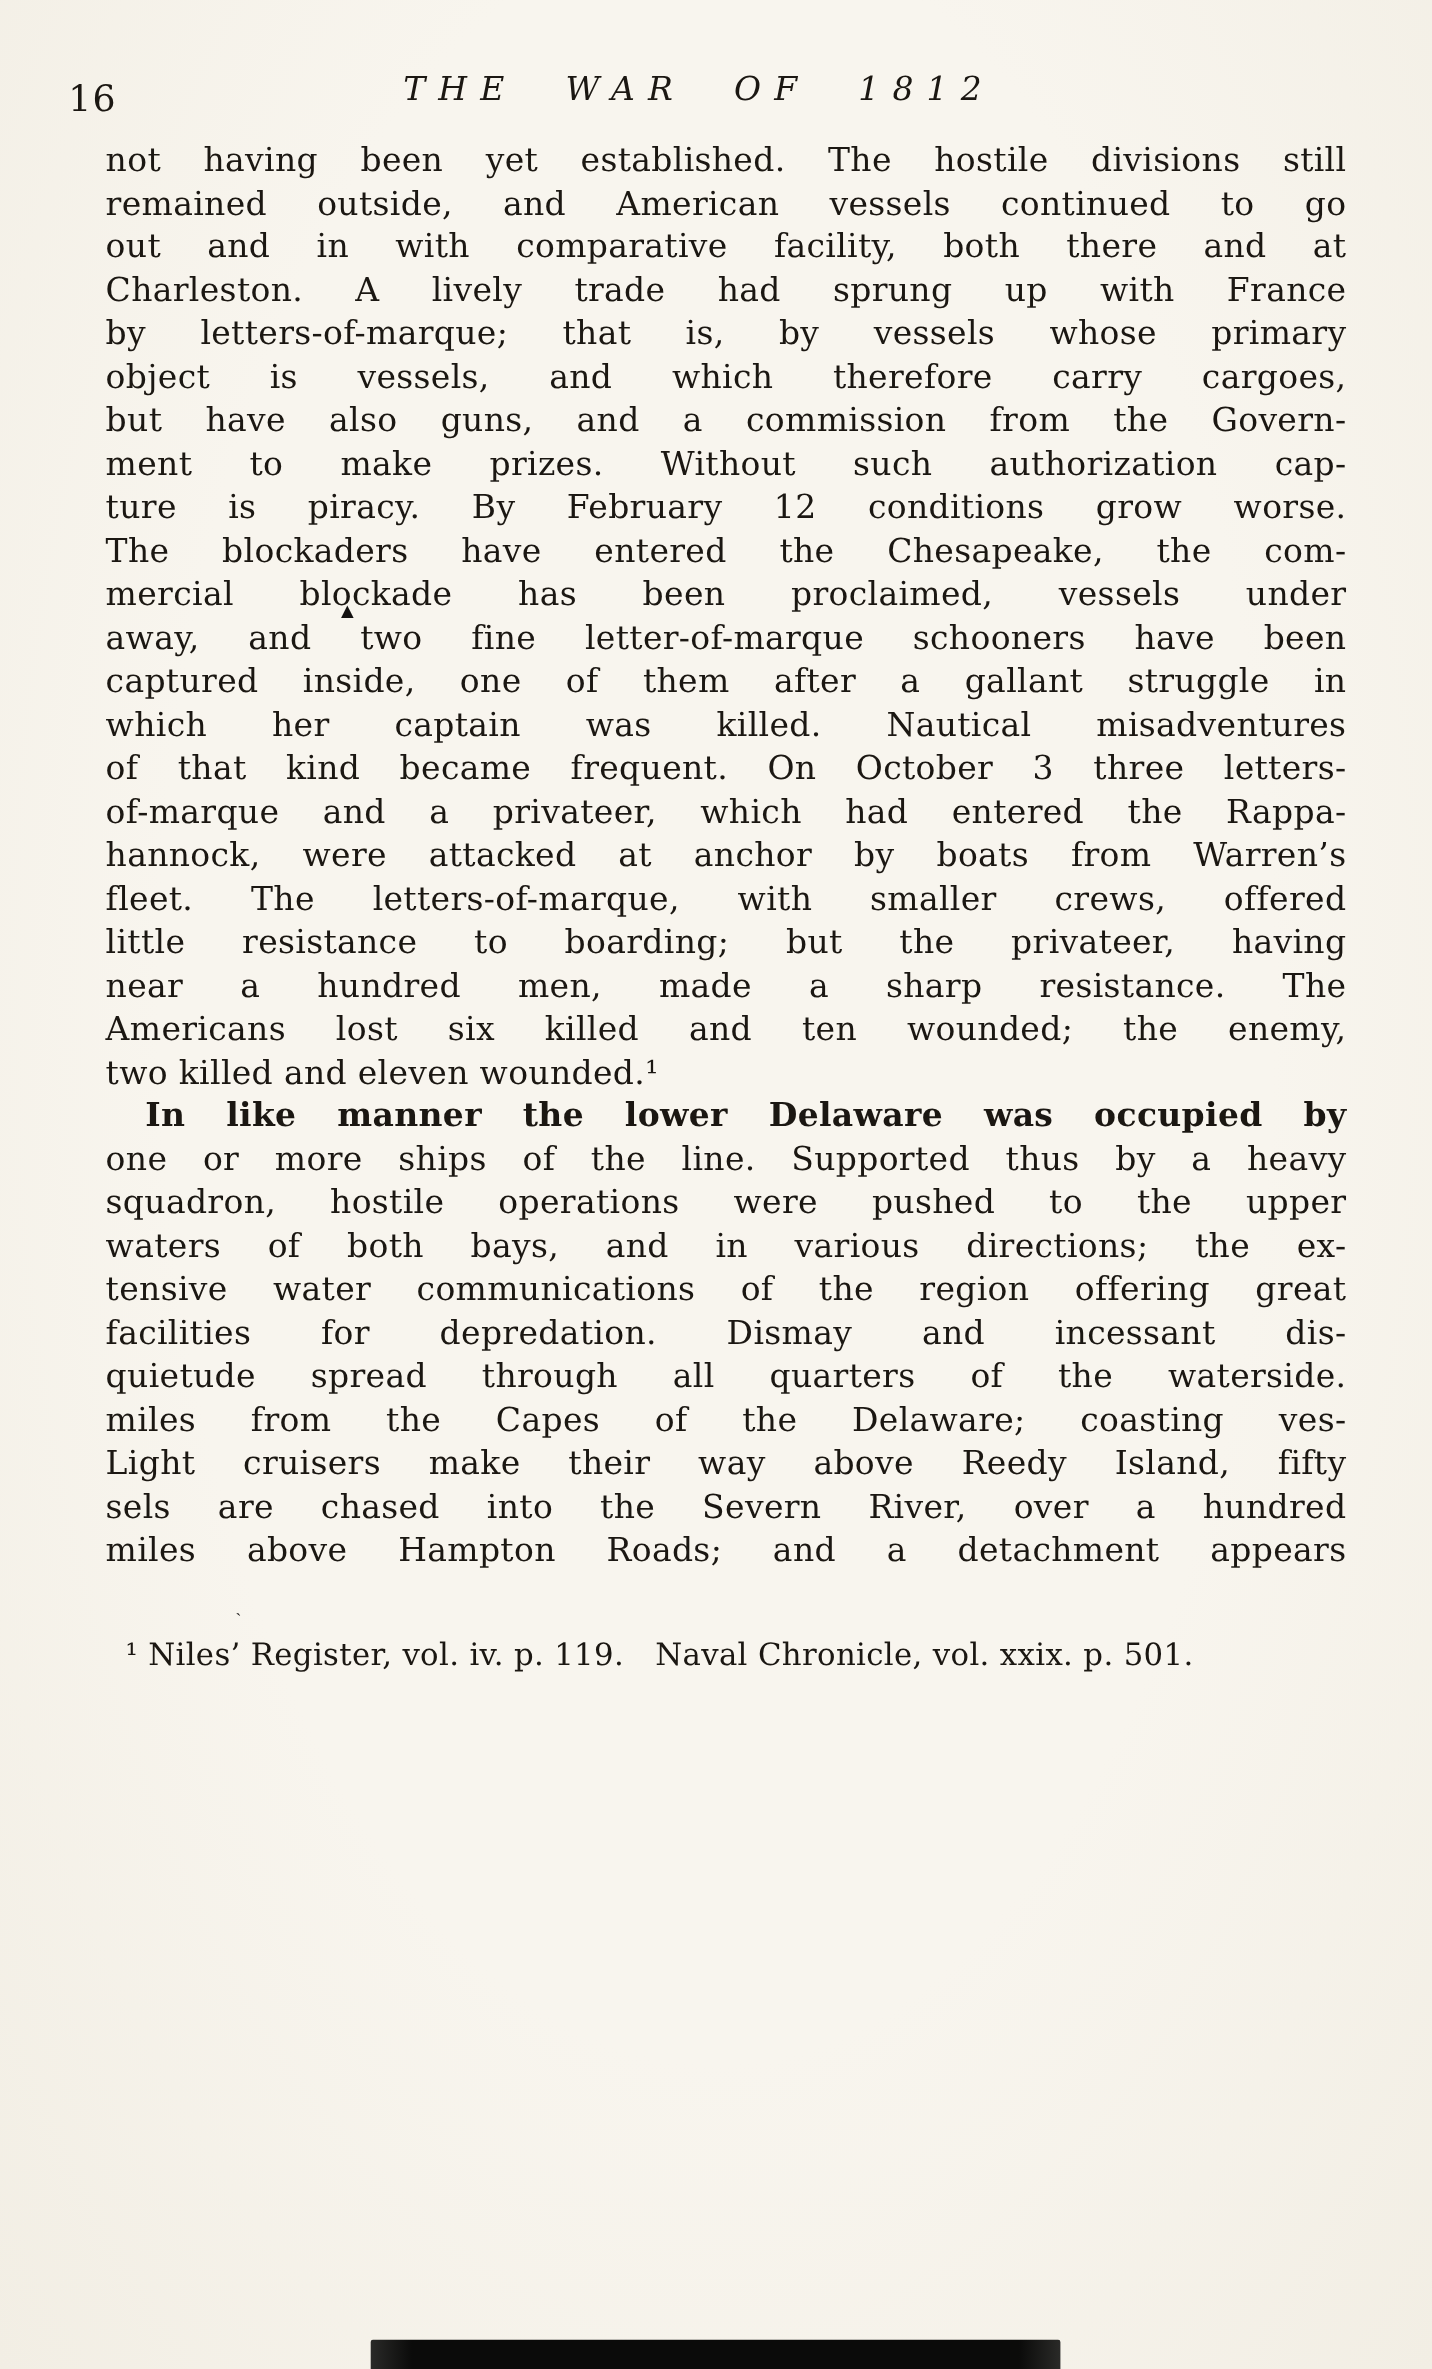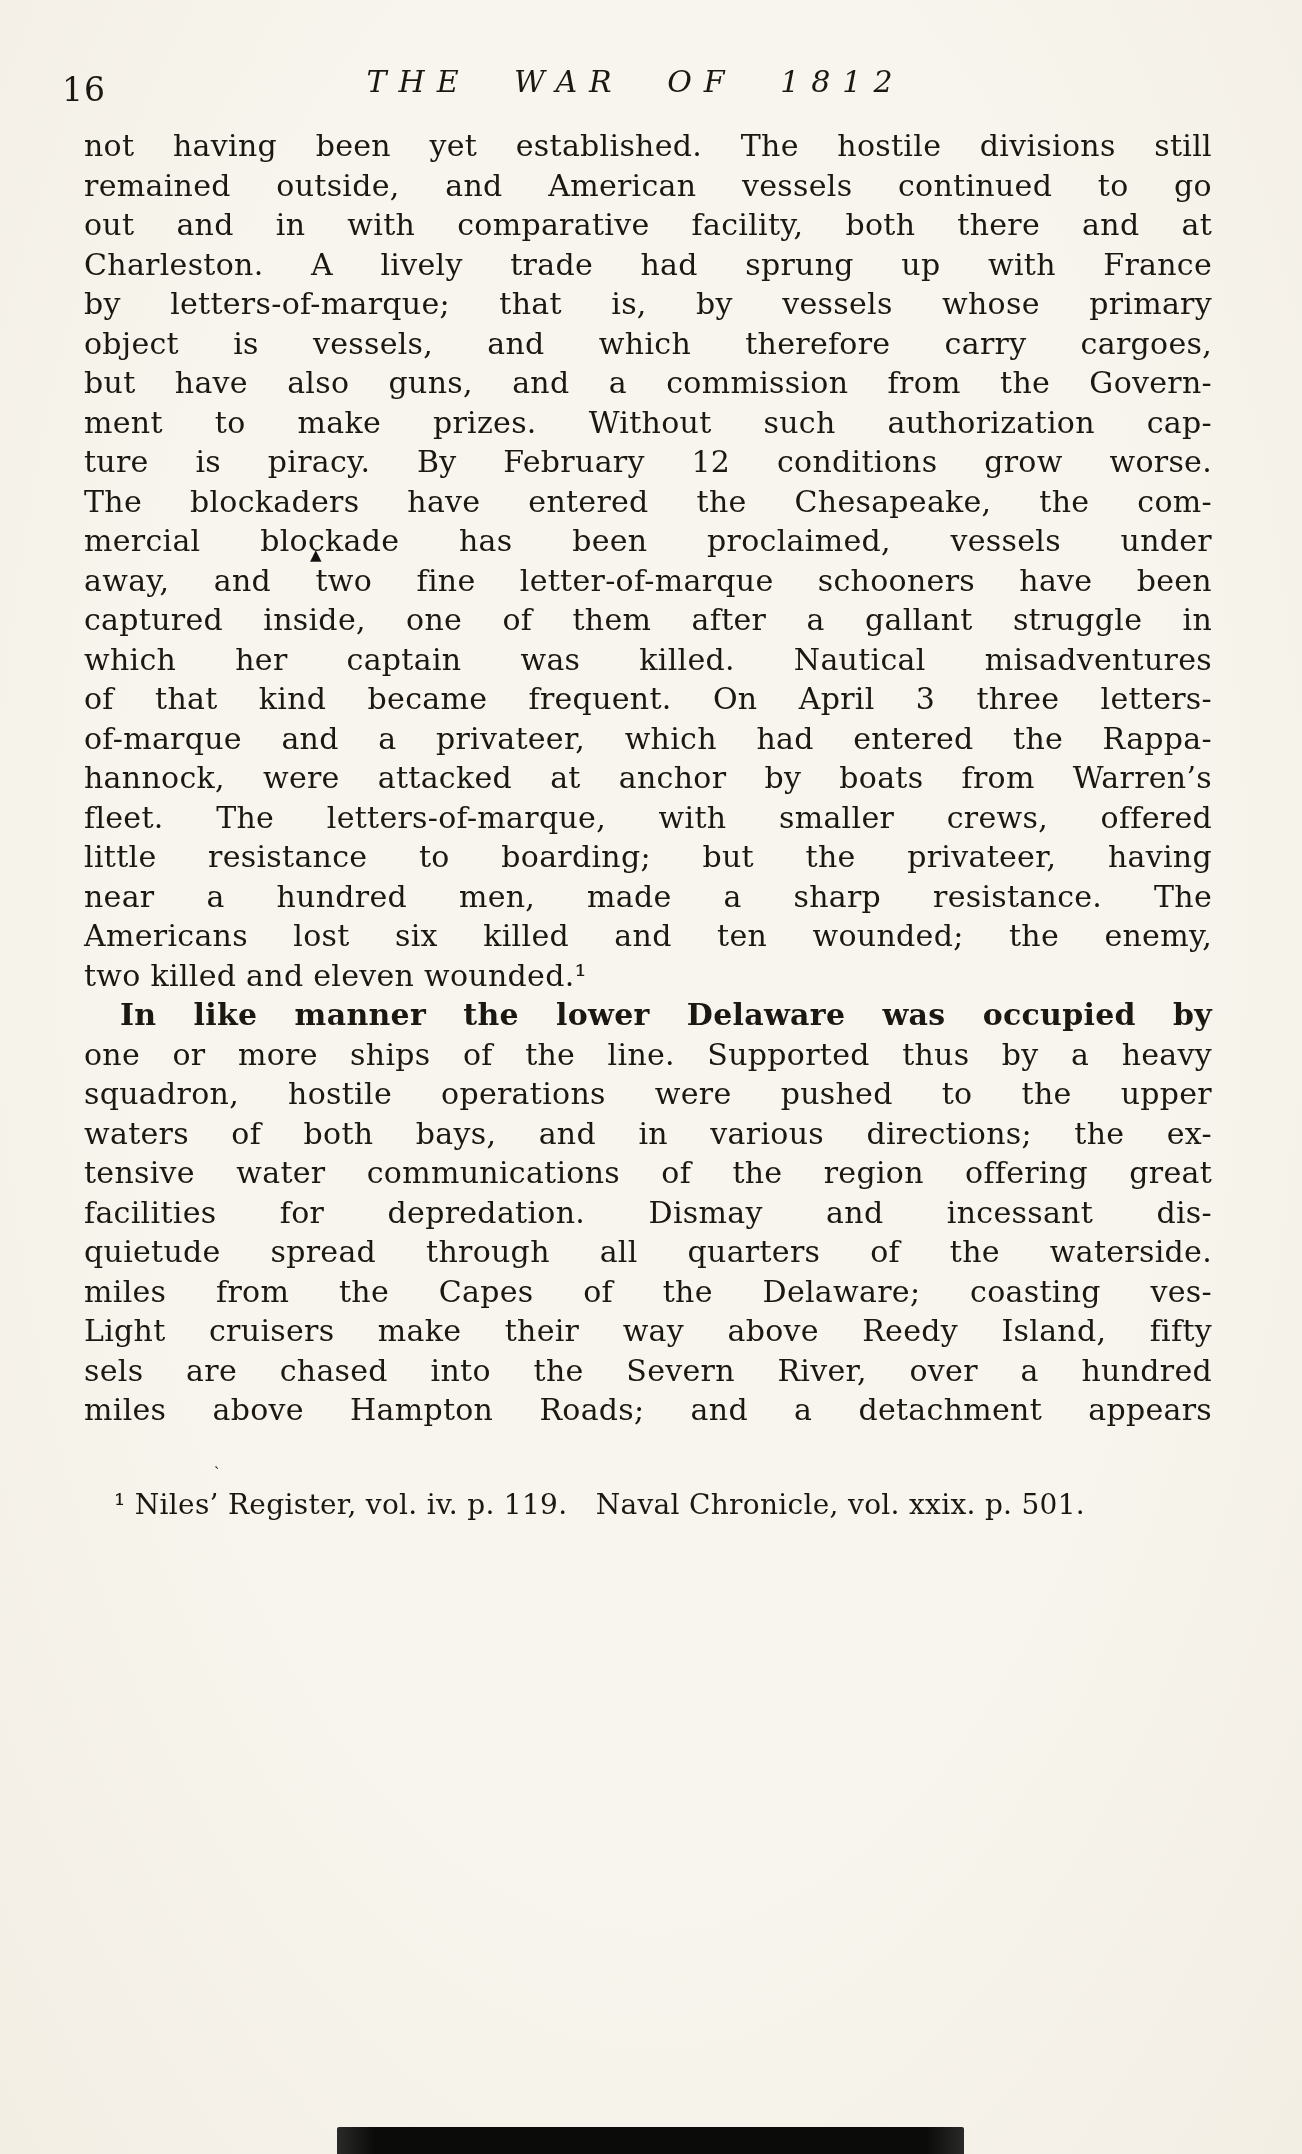--- a/index.html
+++ b/index.html
@@ -24,21 +24,21 @@
   .running-title {
     display: block; text-align: center;
     font-style: italic; font-size: 30px;
     letter-spacing: 12px; word-spacing: 22px;
     padding-right: 60px; 
     padding-left: 29px;
   }
 
   
   .body-text {
-    position: absolute; top: 126px; left: 84px; width: 1128px;
+    position: absolute; top: 126px; left: 96px; width: 1128px;
     font-size: 30px; line-height: 39.5px; letter-spacing: 0.3px;
   }
   .line { text-align: justify; text-align-last: justify; white-space: normal; }
   .line-last { text-align-last: left; }
   .line-indent { text-indent: 36px; font-weight: bold; }
 
   
   .footnote {
     position: absolute; top: 1490px; left: 114px; width: 1100px;
     font-size: 28px; line-height: 30px; letter-spacing: 0.3px;
@@ -76,21 +76,21 @@
         <div class="line">by letters-of-marque; that is, by vessels whose primary</div>
         <div class="line">object is vessels, and which therefore carry cargoes,</div>
         <div class="line">but have also guns, and a commission from the Govern-</div>
         <div class="line">ment to make prizes.  Without such authorization cap-</div>
         <div class="line">ture is piracy.  By February 12 conditions grow worse.</div>
         <div class="line">The blockaders have entered the Chesapeake, the com-</div>
         <div class="line">mercial blockade has been proclaimed, vessels under</div>
         <div class="line">away, and two fine letter-of-marque schooners have been</div>
         <div class="line">captured inside, one of them after a gallant struggle in</div>
         <div class="line">which her captain was killed.  Nautical misadventures</div>
-        <div class="line">of that kind became frequent.  On April 3 three letters-</div>
+        <div class="line">of that kind became frequent.  On October 3 three letters-</div>
         <div class="line">of-marque and a privateer, which had entered the Rappa-</div>
         <div class="line">hannock, were attacked at anchor by boats from Warren’s</div>
         <div class="line">fleet.  The letters-of-marque, with smaller crews, offered</div>
         <div class="line">little resistance to boarding; but the privateer, having</div>
         <div class="line">near a hundred men, made a sharp resistance.  The</div>
         <div class="line">Americans lost six killed and ten wounded; the enemy,</div>
         <div class="line line-last">two killed and eleven wounded.¹</div>
       </div>
     <div class="paragraph">
         <div class="line line-indent">In like manner the lower Delaware was occupied by</div>

